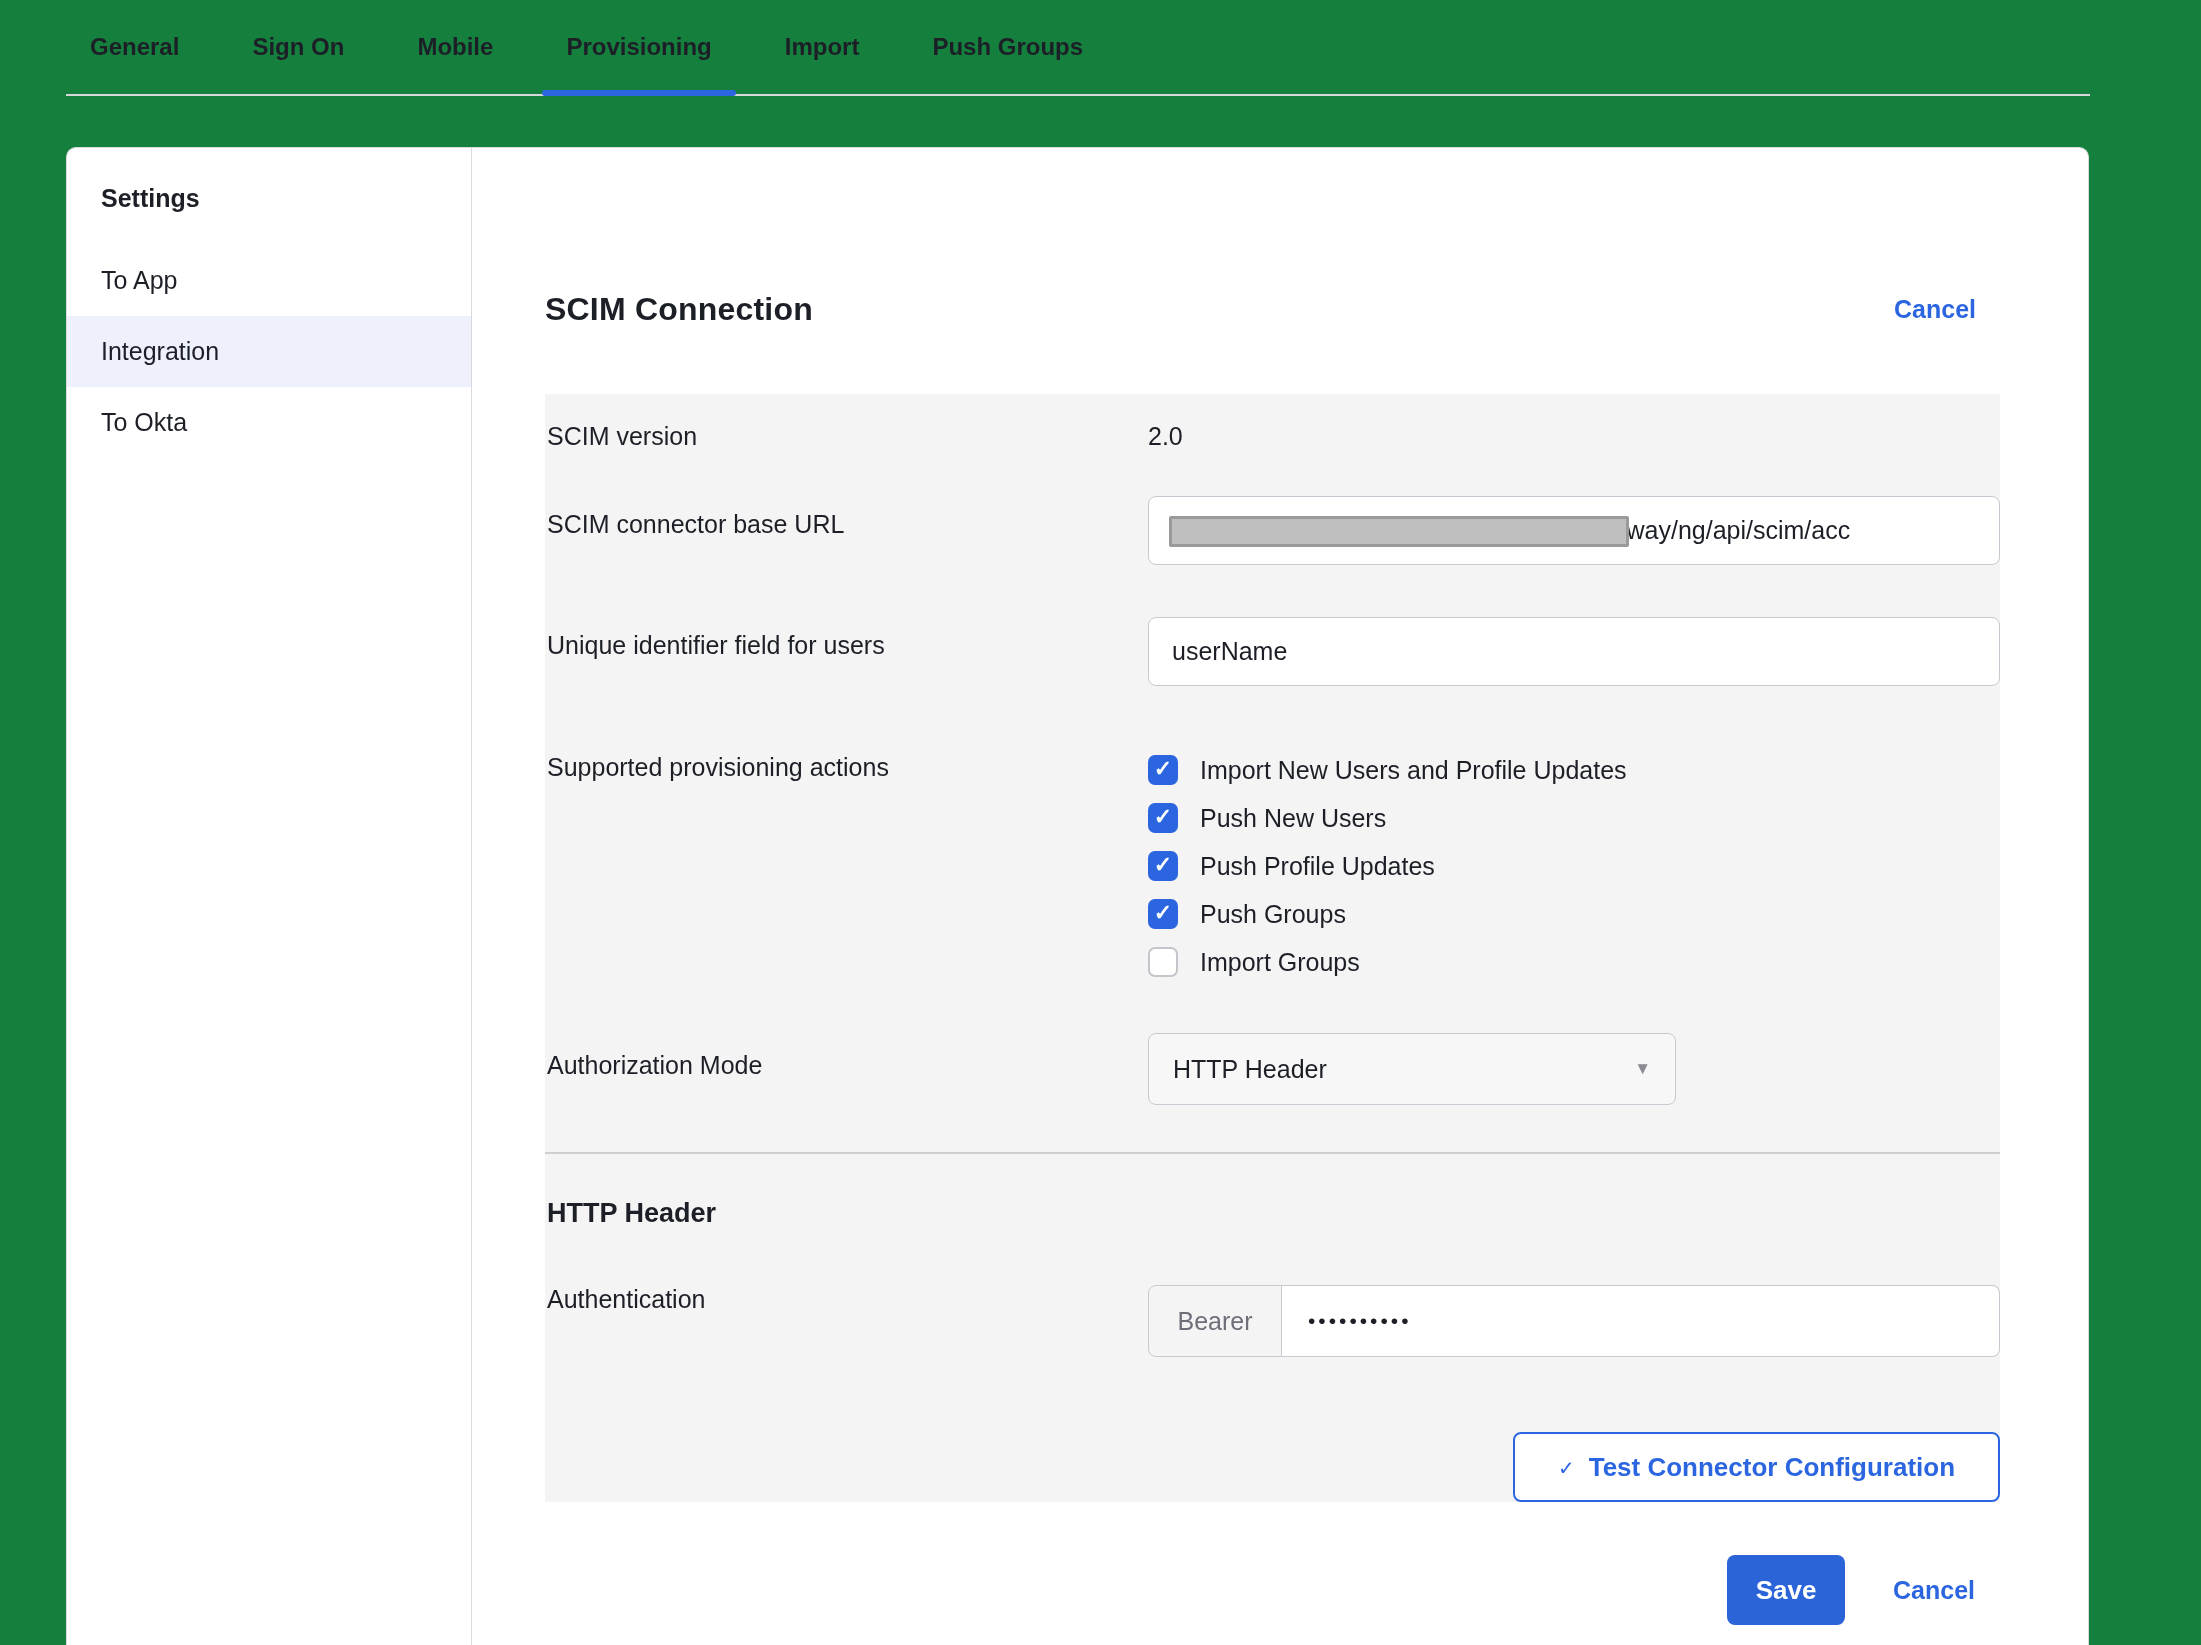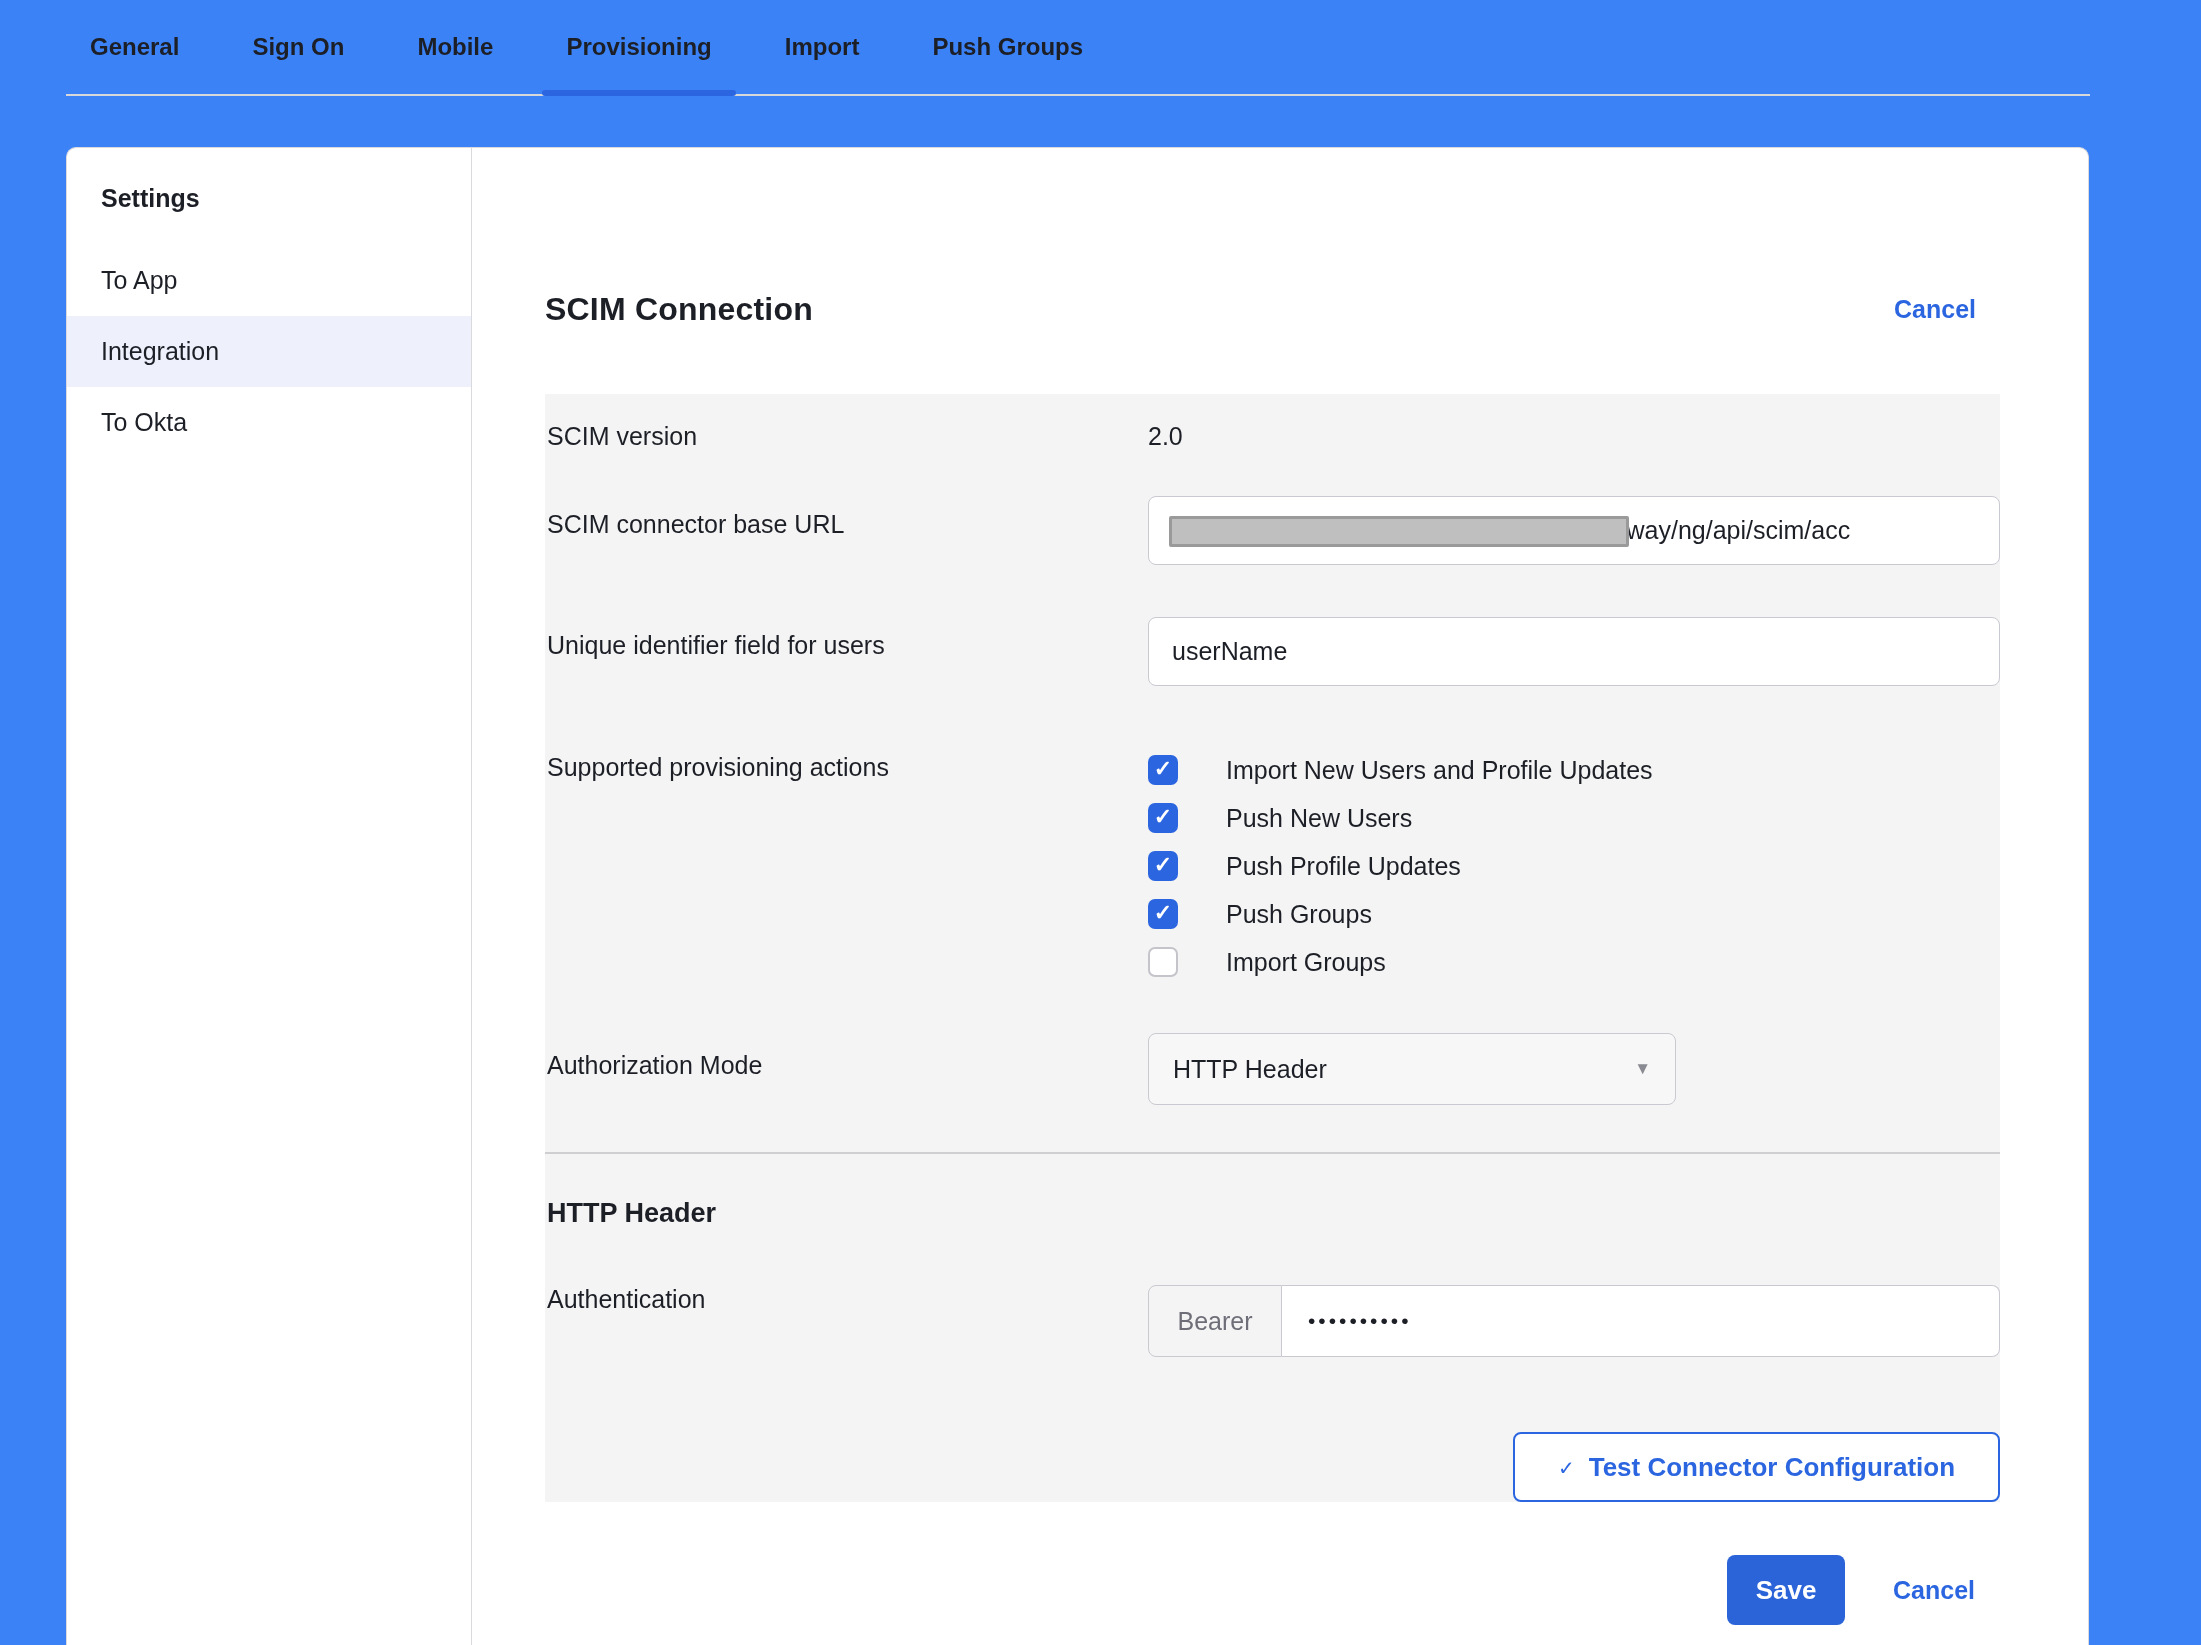--- a/index.html
+++ b/index.html
@@ -3,21 +3,21 @@
 <meta charset="utf-8">
 <style>
   * { margin:0; padding:0; box-sizing:border-box; }
   html,body { background:#ffffff; }
   body {
     font-family:"Liberation Sans", sans-serif;
     color:#1d1f27;
     width:2201px; height:1645px;
     overflow:hidden;
   }
-  .stage { position:relative; width:2201px; height:1645px; background:#3b82f6; }
+  .stage { position:relative; width:2201px; height:1645px; background:#15803d; }
 
   
   .tabbar {
     position:absolute; left:66px; top:0; width:2024px; height:96px;
     border-bottom:2px solid #d8d8da;
     display:flex; align-items:stretch; gap:25px;
   }
   .tab {
     position:relative; display:flex; align-items:center;
     padding:0 24px; font-size:24px; font-weight:700; color:#1d1f27;
@@ -86,21 +86,21 @@
     width:30px; height:30px; border-radius:7px; flex-shrink:0;
     background:#fff; border:2px solid #c4c4ca;
     display:flex; align-items:center; justify-content:center;
   }
   .chk-row.checked .chk { background:#2b66e0; border-color:#2b66e0; }
   .chk .mark {
     display:none; color:#fff; font-size:22px; font-weight:700; line-height:1;
     transform:translateY(-1px);
   }
   .chk-row.checked .chk .mark { display:block; }
-  .chk-label { font-size:25px;margin-left:26px; }
+  .chk-label { font-size:25px; }
 
   
   .dropdown {
     width:528px; height:72px; background:#f7f7f8; border:1px solid #c9c9d1;
     border-radius:8px; display:flex; align-items:center; justify-content:space-between;
     padding:0 24px; font-size:25px; cursor:pointer;
   }
   .dd-caret { color:#8a8a92; font-size:17px; }
 
   

